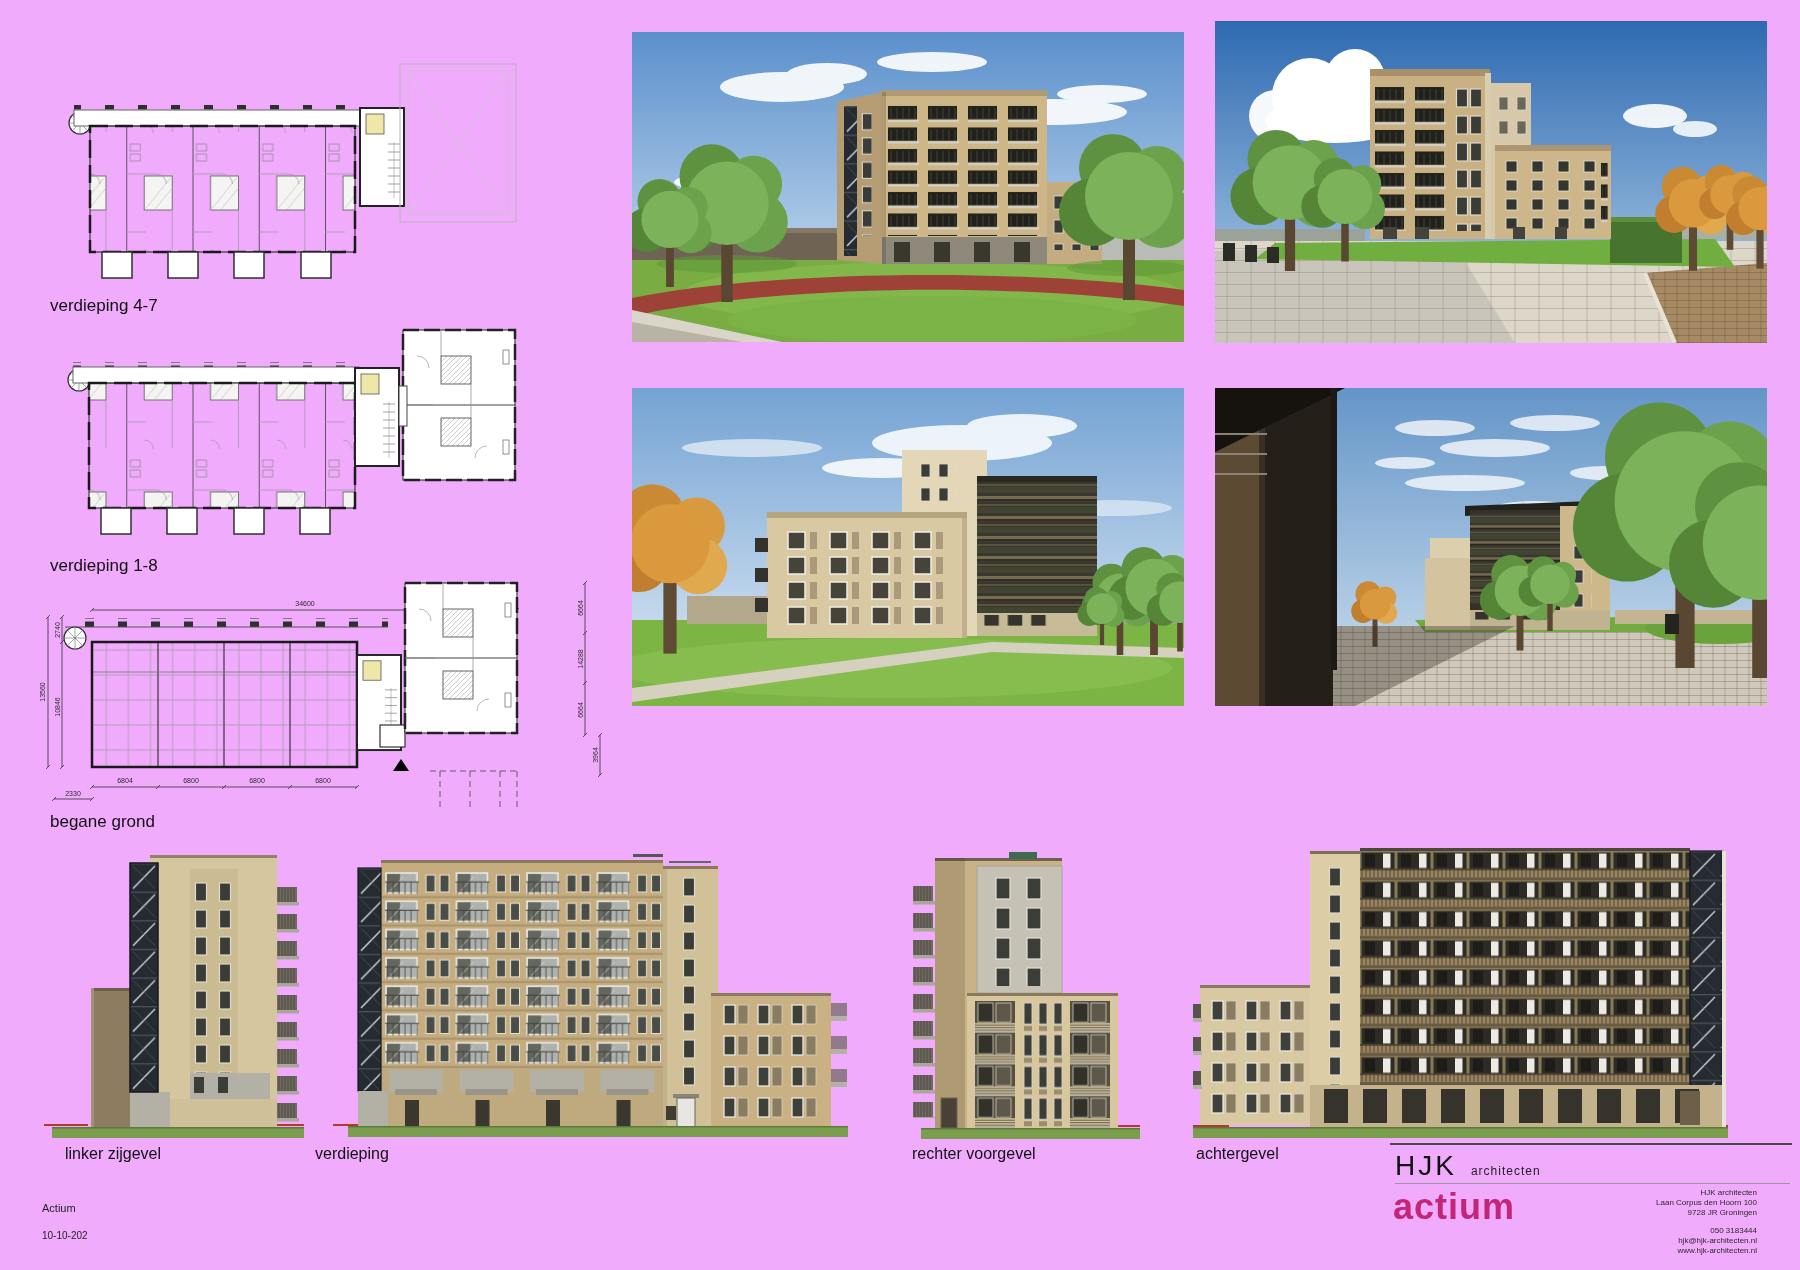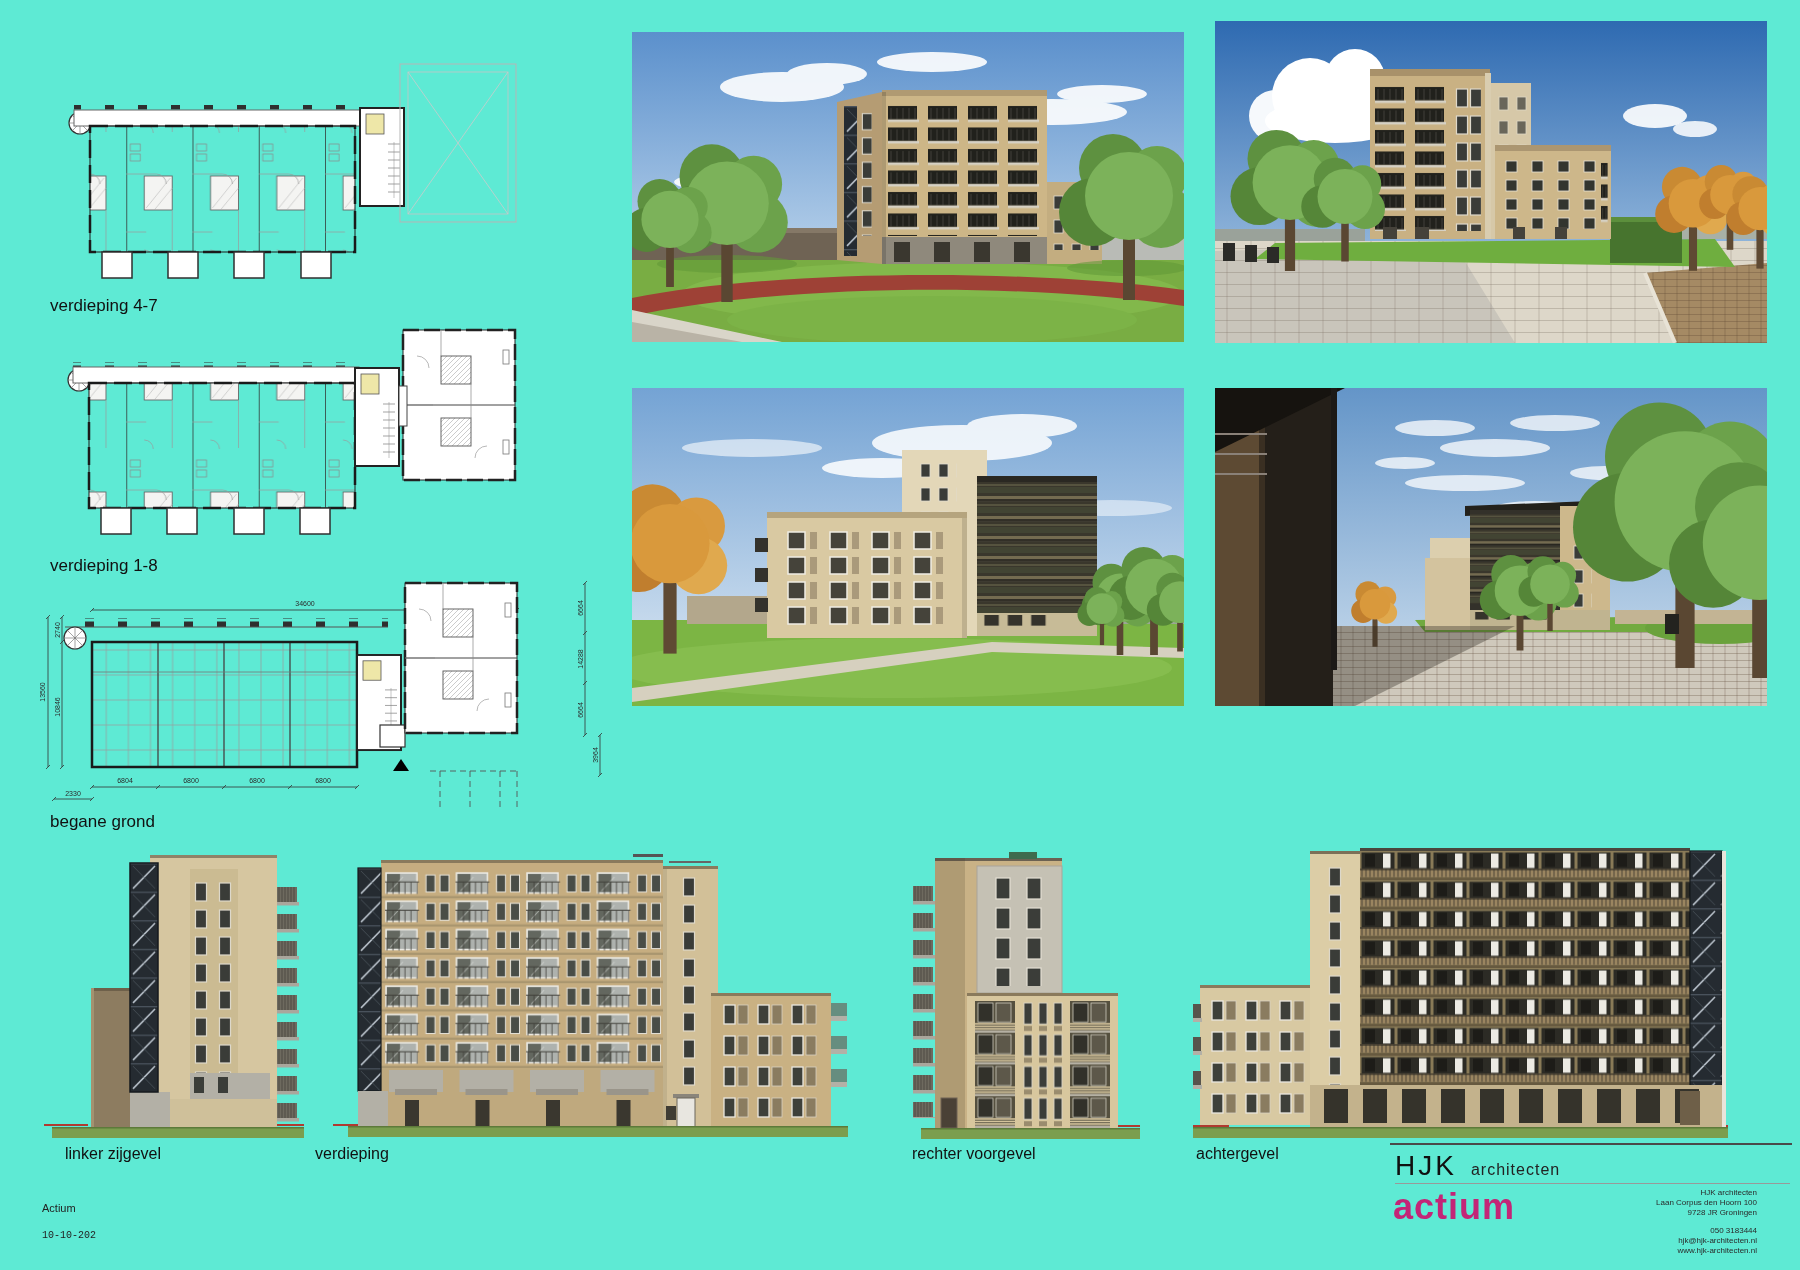--- a/index.html
+++ b/index.html
@@ -1,26 +1,26 @@
 <!DOCTYPE html>
 <html><head>
 <meta charset="utf-8">
 <style>
   html,body{margin:0;padding:0;background:#ffffff;font-family:"Liberation Sans",sans-serif;}
-  .sheet{position:relative;width:1800px;height:1270px;background:#5eead4;overflow:hidden;}
+  .sheet{position:relative;width:1800px;height:1270px;background:#f0abfc;overflow:hidden;}
   .abs{position:absolute;}
   svg{display:block;}
   svg text{font-family:"Liberation Sans",sans-serif;fill:#2a2a2a;}
   .plan-label{font-size:17px;color:#111;}
   .elev-label{font-size:16px;color:#111;}
   .sheet-title{font-size:31px;color:#161616;letter-spacing:.3px;}
   .client-line{font-size:11px;color:#222;}
-  .date-line{font-size:10px;color:#222;font-family:Liberation Mono, monospace;}
+  .date-line{font-size:10px;color:#222;}
   .hjk{font-size:28px;font-weight:400;letter-spacing:3px;color:#101010;}
-  .hjk-sub{font-size:16px;color:#222;letter-spacing:1px;margin-left:14px;}
+  .hjk-sub{font-size:12px;color:#222;letter-spacing:1px;margin-left:14px;}
   .actium{font-size:36px;font-weight:700;letter-spacing:1px;}
   .contact{font-size:8px;line-height:10px;color:#2a2a2a;text-align:right;}
   .contact .grp{margin-bottom:8px;}
   .rule{background:#999;height:1px;}
   .rule-dark{background:#4a4a4a;height:2px;}
 </style>
 </head>
 <body>
 
 <div class="sheet">

